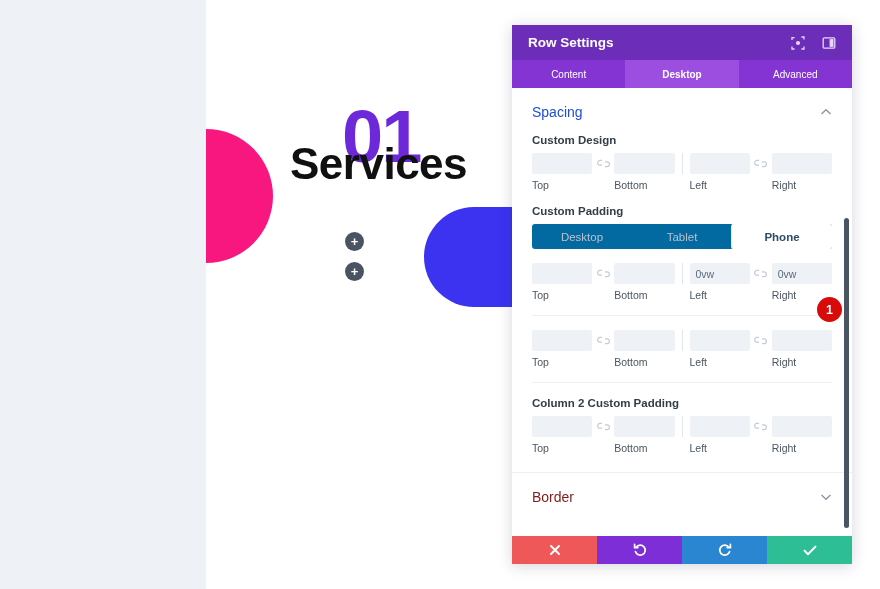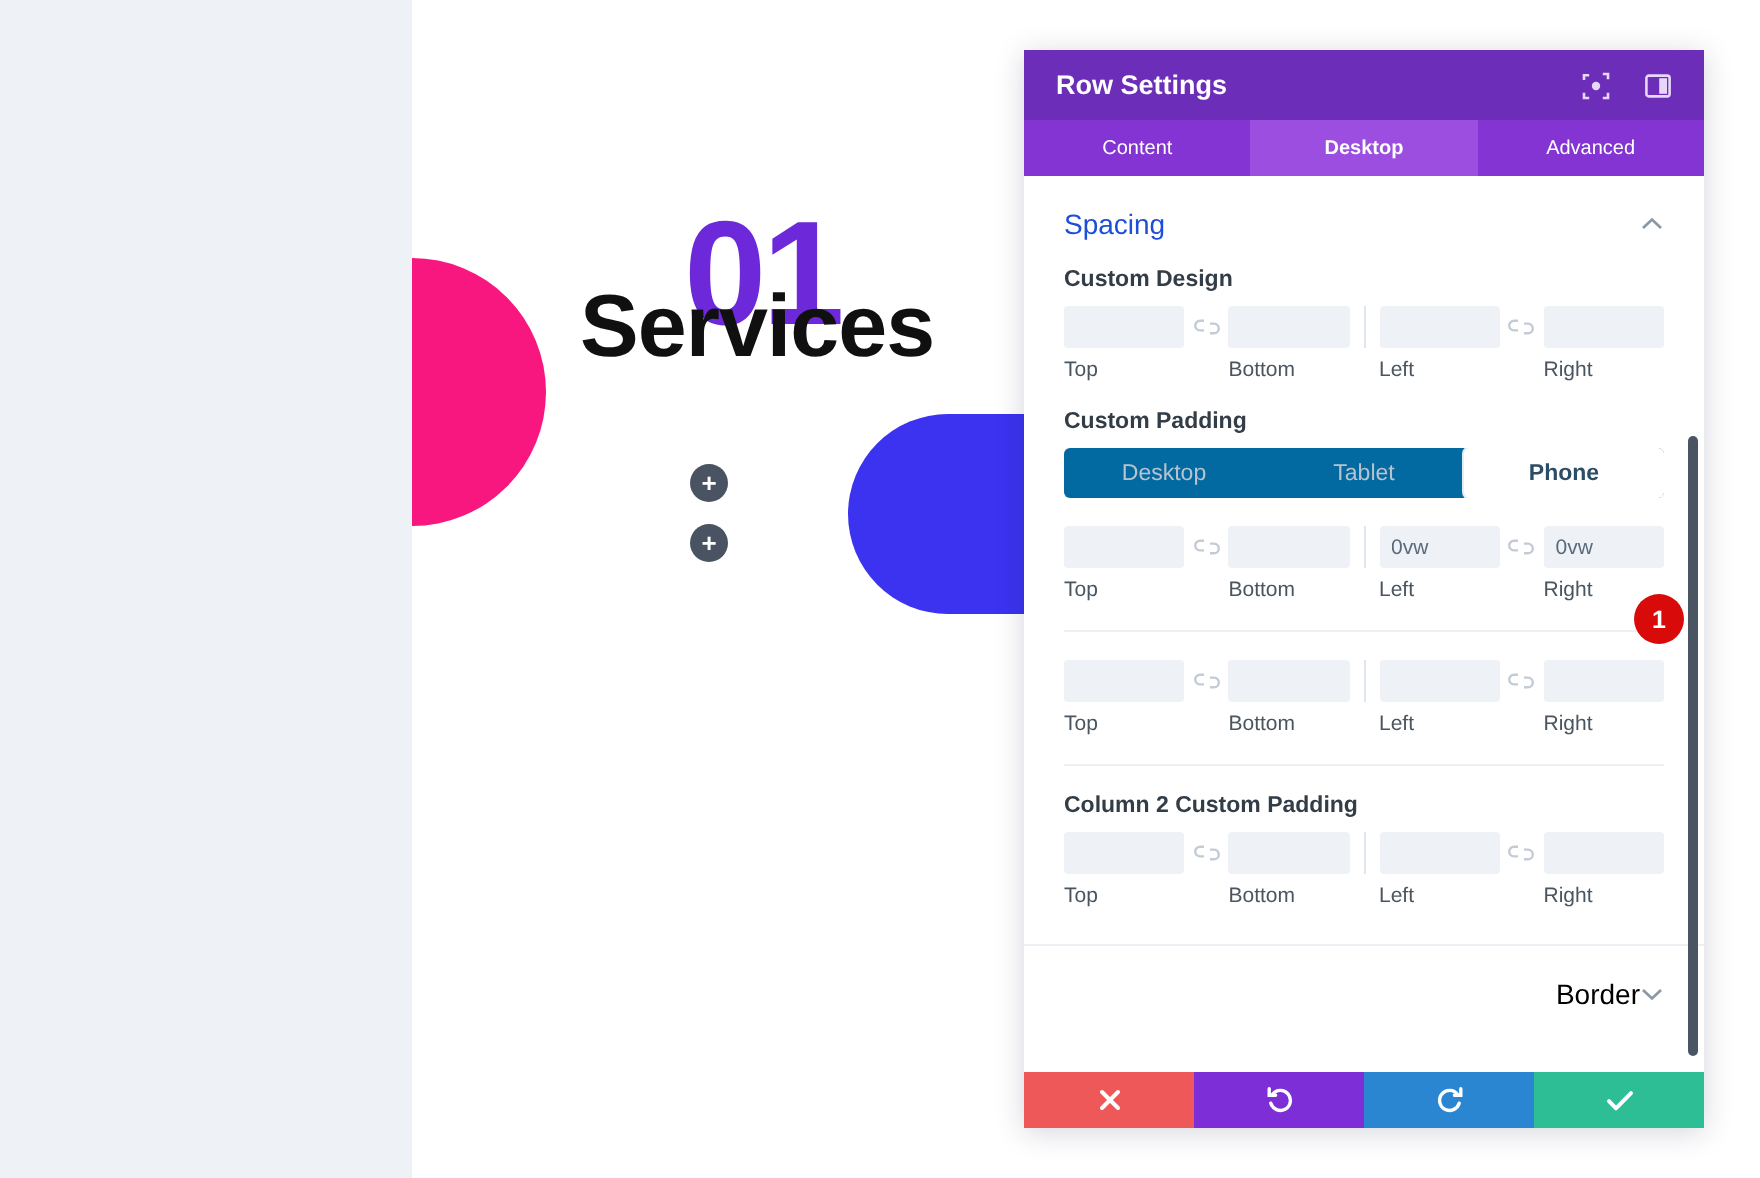--- a/index.html
+++ b/index.html
@@ -162,21 +162,21 @@
     display: flex;
     align-items: center;
     padding: 16px 20px 14px 20px;
     cursor: pointer;
   }
   .section-header .title {
     flex: 1;
     font-size: 14px;
     color: #1d4ed8;
   }
-  .section-header .title.muted { color: #000000; text-align: right; }
+  .section-header .title.muted { color: #7f1d1d; }
   .chev { width: 12px; height: 8px; color: #8b98a5; }
 
   .section-body { padding: 0 20px 4px 20px; }
 
   .field-label {
     font-size: 11.5px;
     font-weight: bold;
     color: #333d47;
     margin-bottom: 7px;
   }

